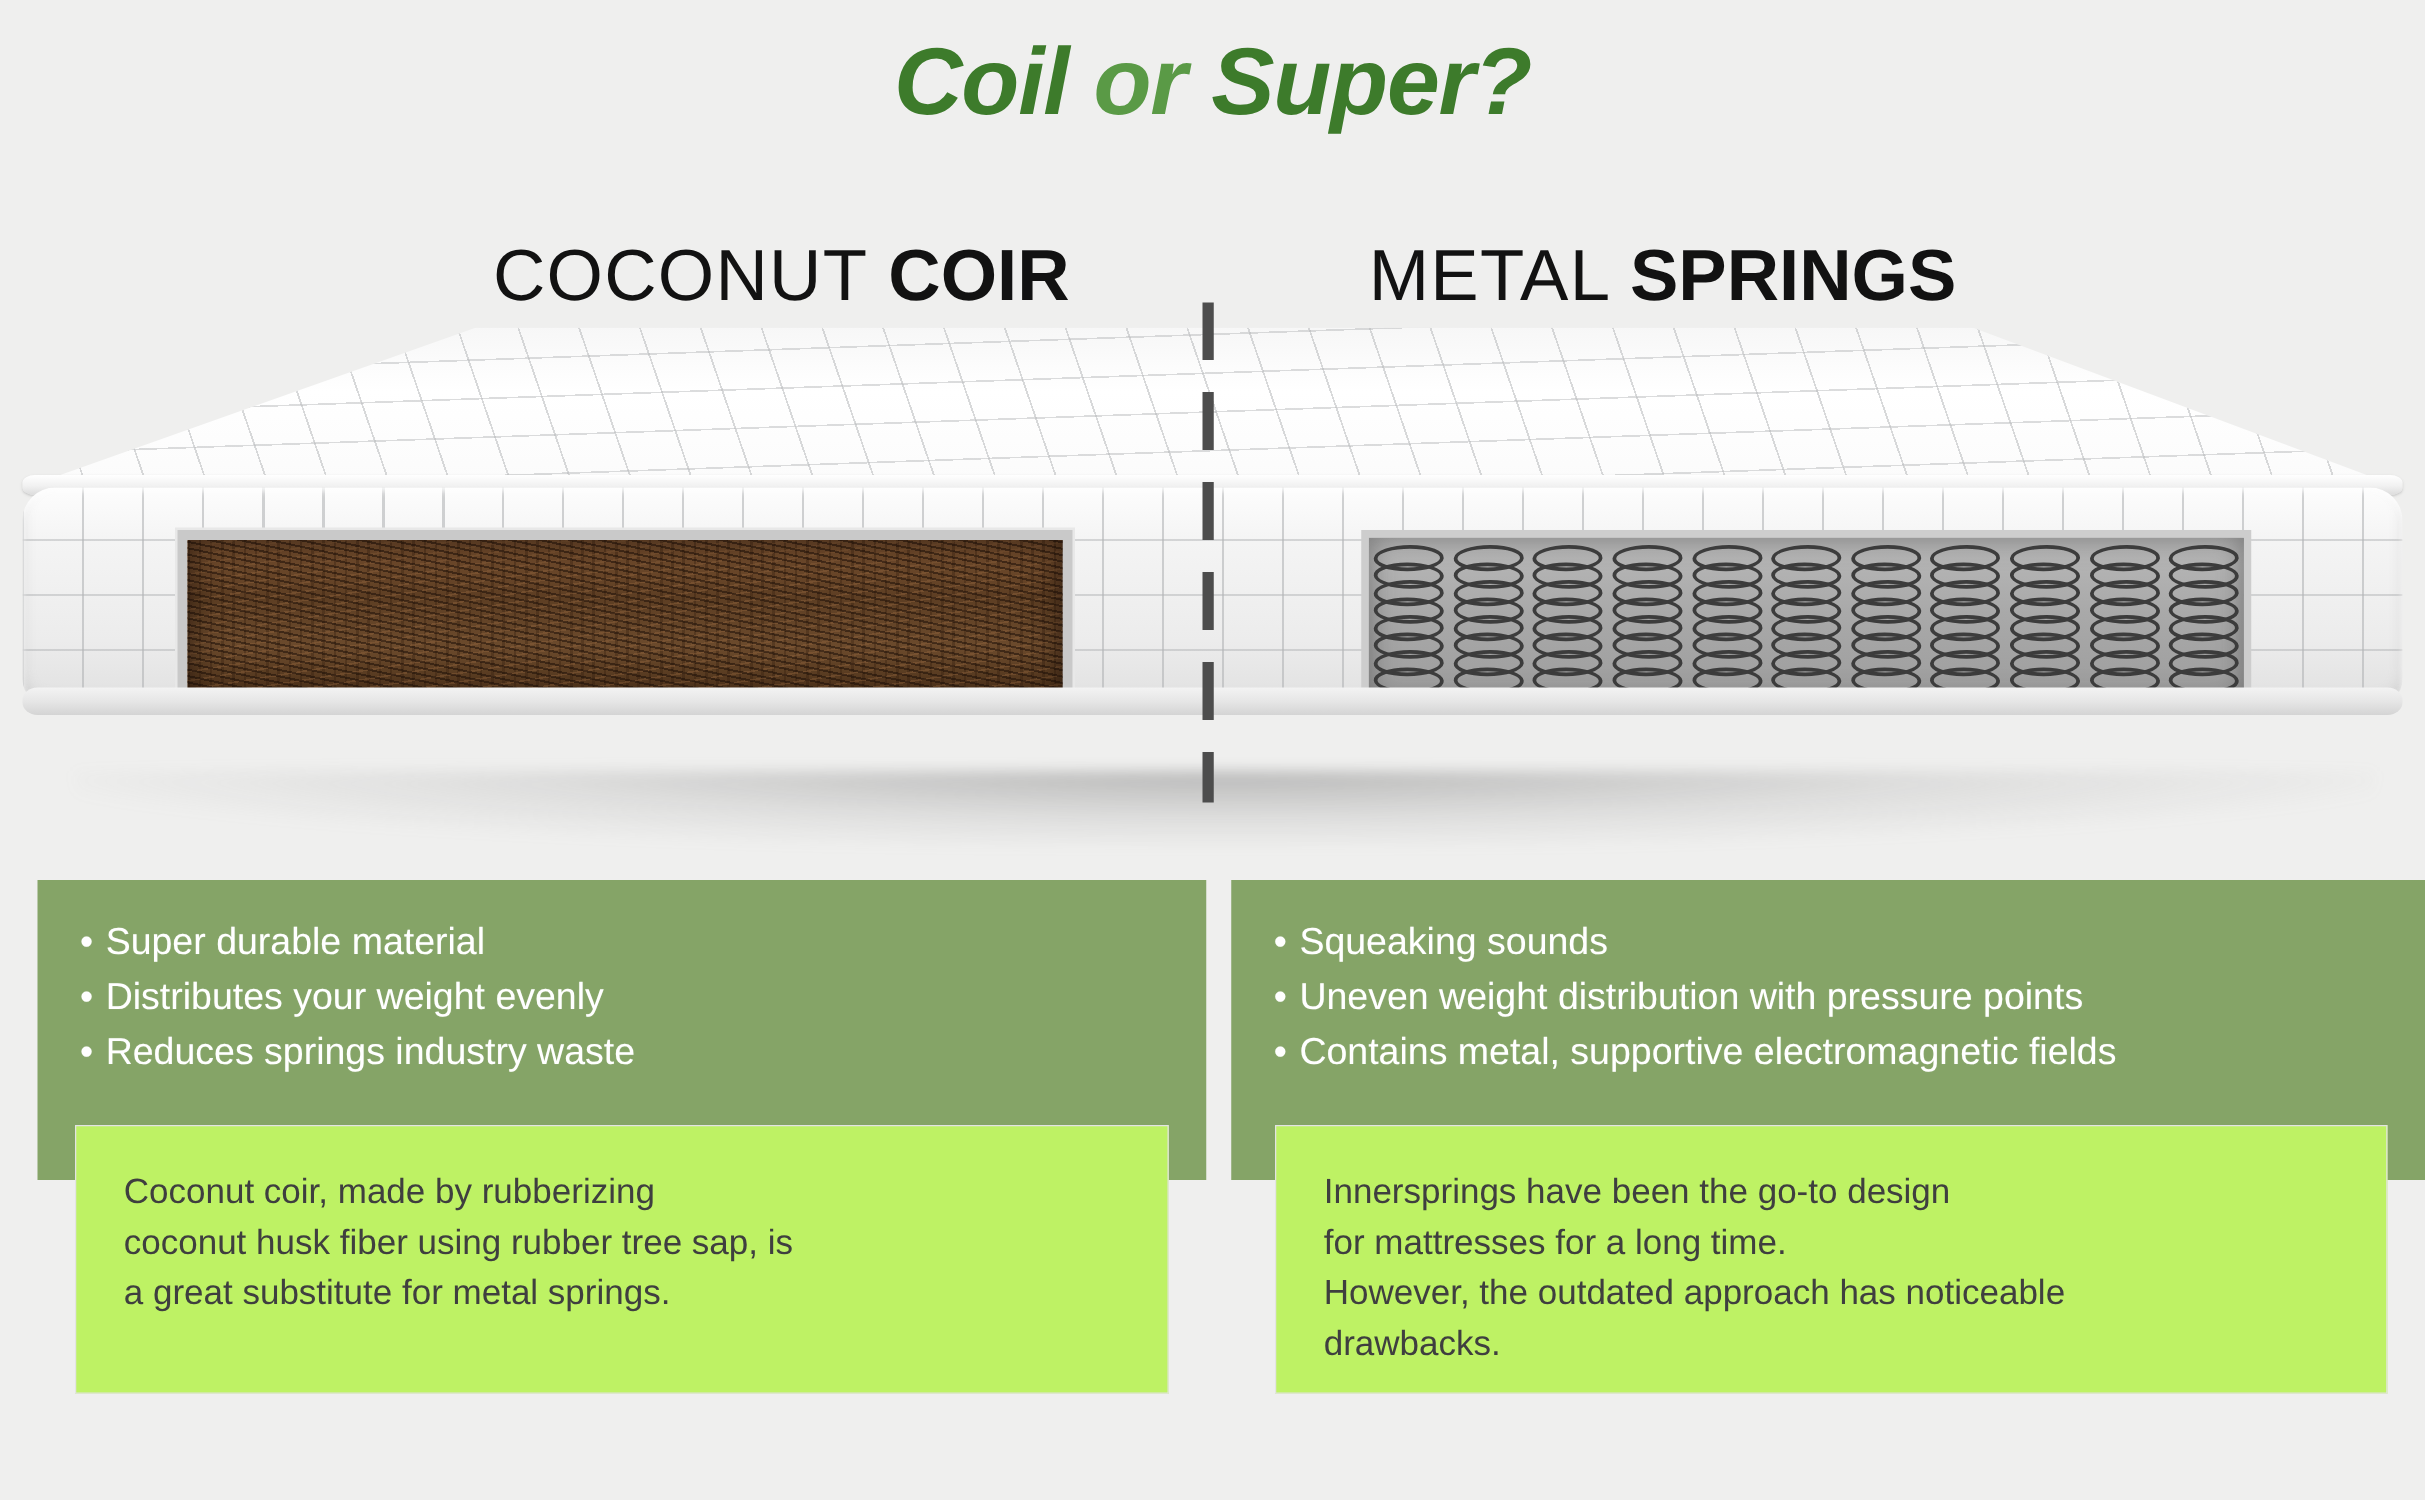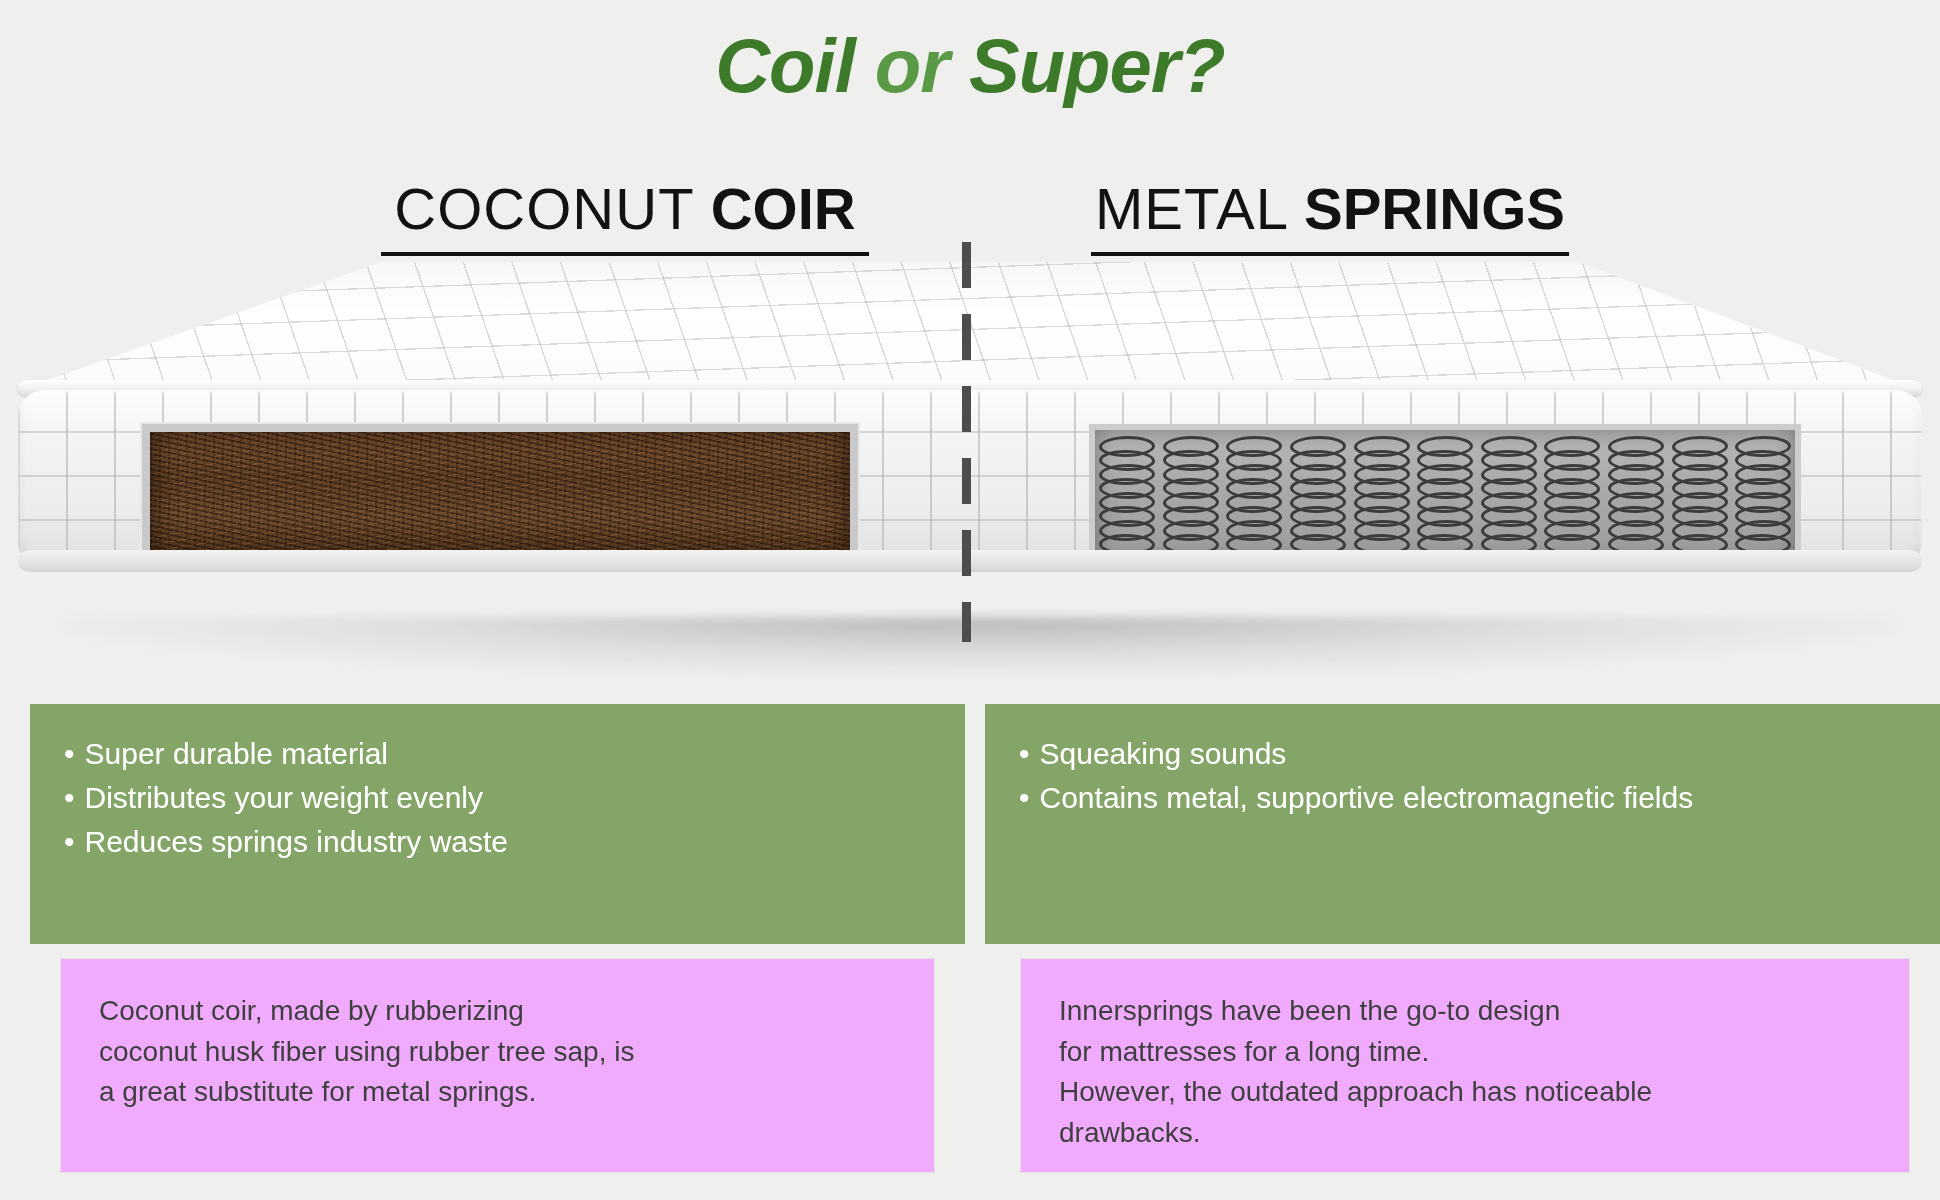--- a/index.html
+++ b/index.html
@@ -30,20 +30,21 @@
     position:absolute;top:180px;
     text-align:center;
   }
   #head-left{left:255px;width:740px;}
   #head-right{left:960px;width:740px;}
   .col-head .htxt{
     font-size:58px;
     color:#121212;
     white-space:nowrap;
     line-height:1;
+    margin-top:12px;
   }
   .col-head .thin{font-weight:300;letter-spacing:1px;}
   .col-head .bold{font-weight:bold;letter-spacing:0px;}
   .col-head .rule{
     height:4px;background:#111;margin:14px auto 0 auto;
   }
   #head-left .rule{width:488px;}
   #head-right .rule{width:478px;}
 
   
@@ -135,22 +136,22 @@
     font-size:30px;
     line-height:1.47;
     font-weight:400;
     white-space:nowrap;
     text-shadow:0 0 1px rgba(255,255,255,.25);
   }
   .green-box li .b{margin-right:10px;}
 
   
   .desc-box{
-    position:absolute;top:958px;
-    background:#f0abfc;
+    position:absolute;top:900px;
+    background:#bef264;
     box-sizing:border-box;
     padding:32px 38px;
     border:1px solid #e3e3e3;
   }
   #desc-left{left:60px;width:875px;height:215px;}
   #desc-right{left:1020px;width:890px;height:215px;}
   .desc-box p{
     margin:0;
     font-size:28px;
     line-height:1.45;
@@ -302,20 +303,21 @@
   <ul>
     <li><span class="b">•</span><span>Super durable material</span></li>
     <li><span class="b">•</span><span>Distributes your weight evenly</span></li>
     <li><span class="b">•</span><span>Reduces springs industry waste</span></li>
   </ul>
 </div>
 
 <div class="green-box" id="green-right">
   <ul>
     <li><span class="b">•</span><span>Squeaking sounds</span></li>
+    <li><span class="b">•</span><span>Uneven weight distribution with pressure points</span></li>
     <li><span class="b">•</span><span>Contains metal, supportive electromagnetic fields</span></li>
   </ul>
 </div>
 
 <div class="desc-box" id="desc-left">
   <p>Coconut coir, made by rubberizing
 coconut husk fiber using rubber tree sap, is
 a great substitute for metal springs.</p>
 </div>
 

